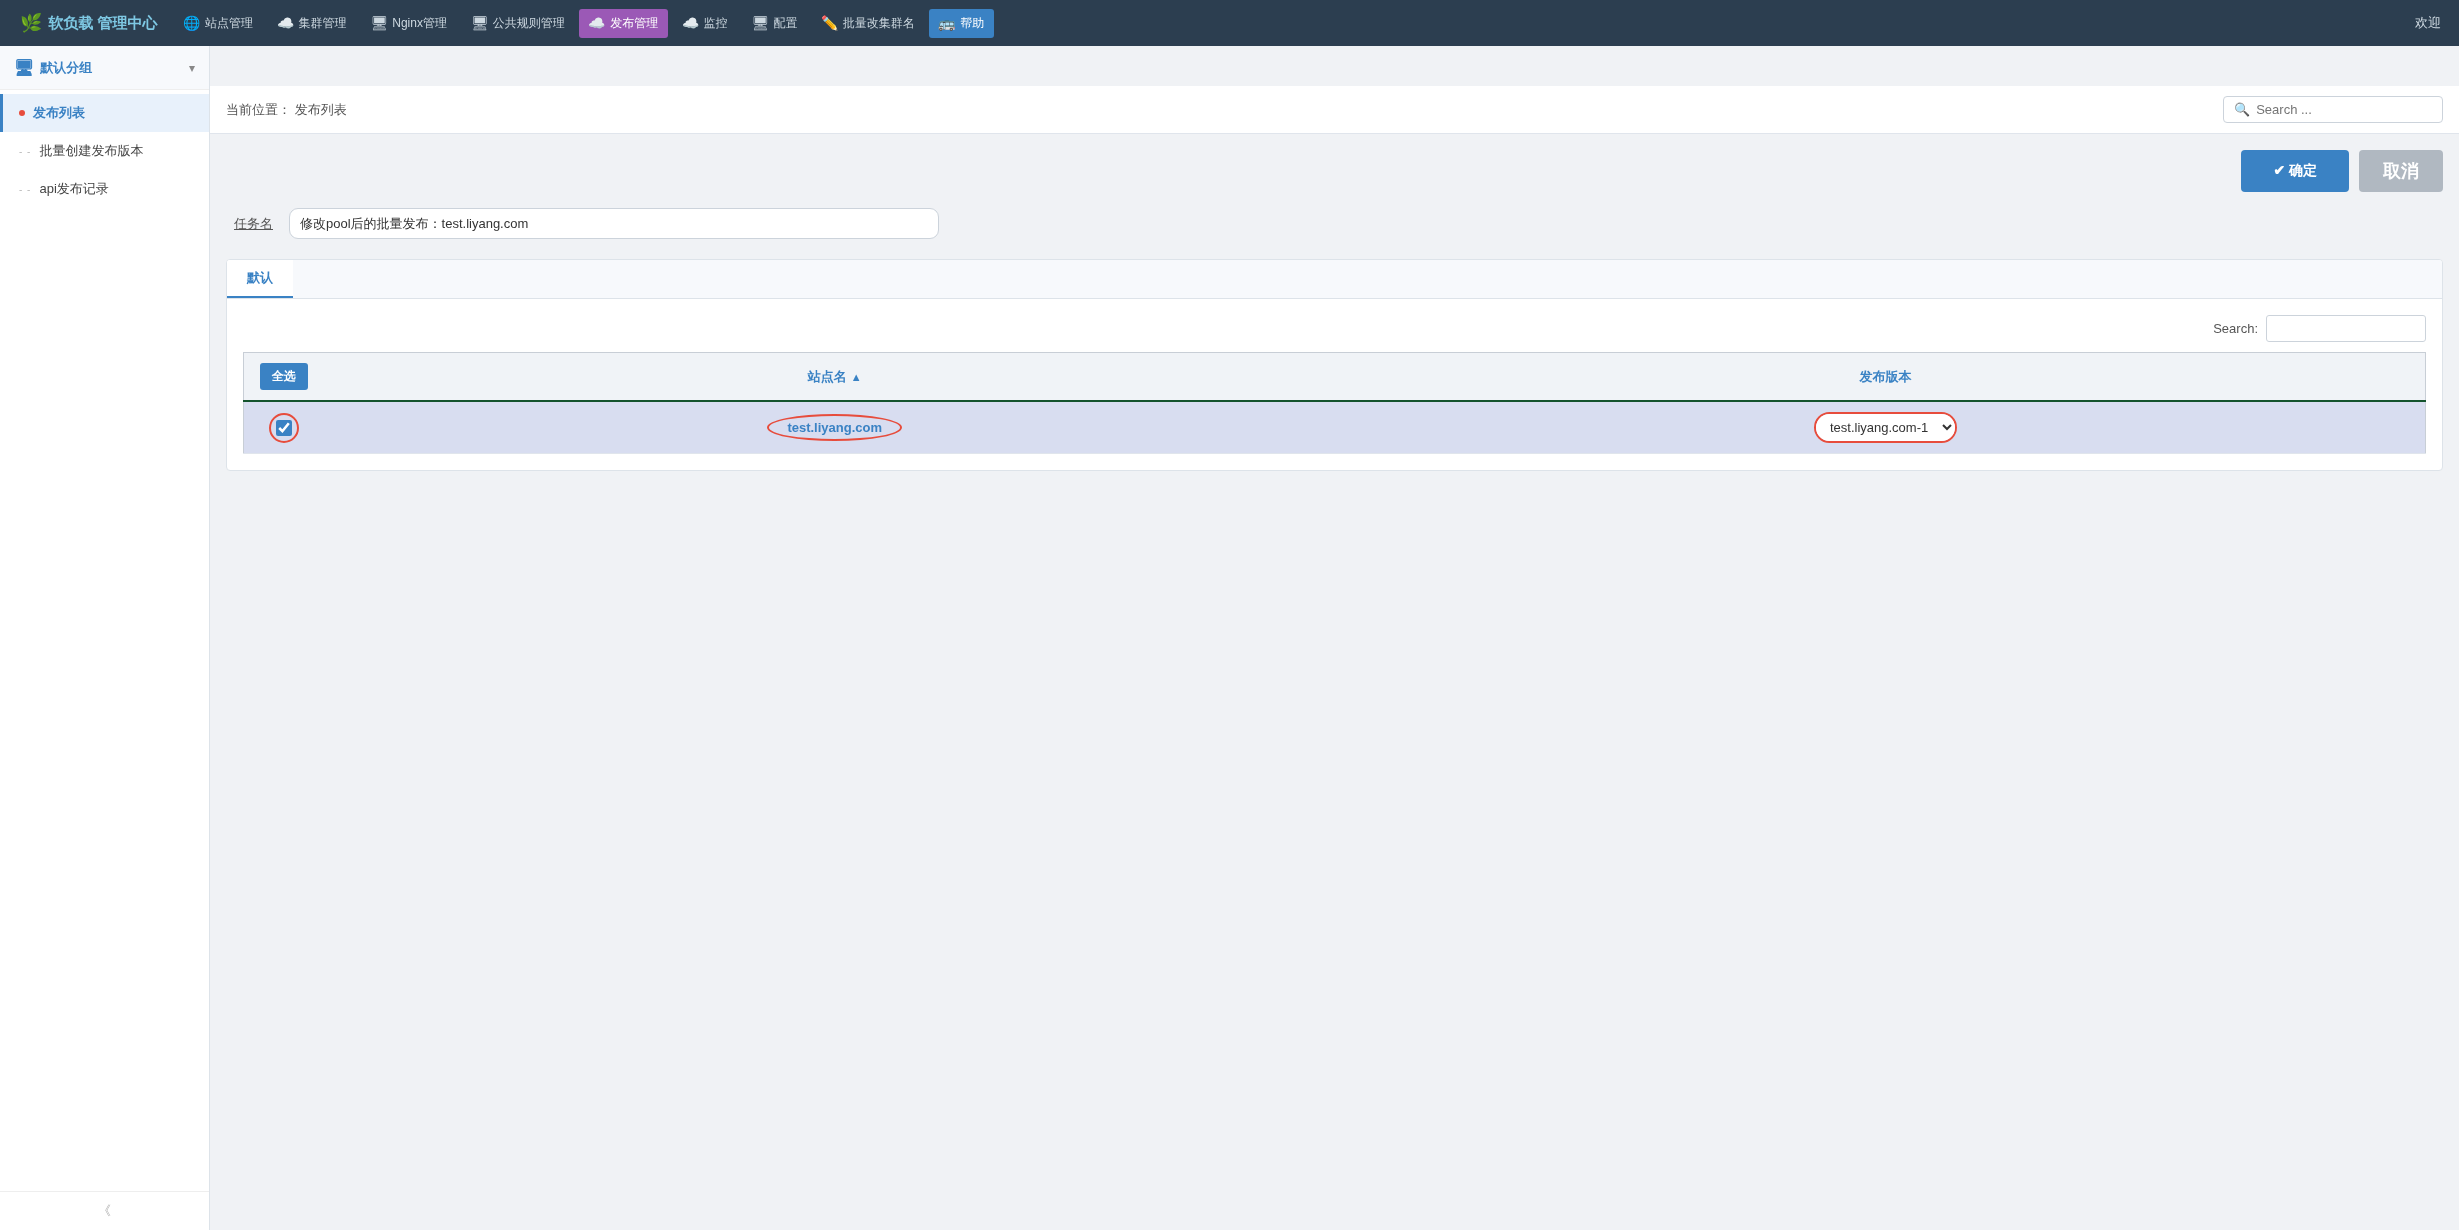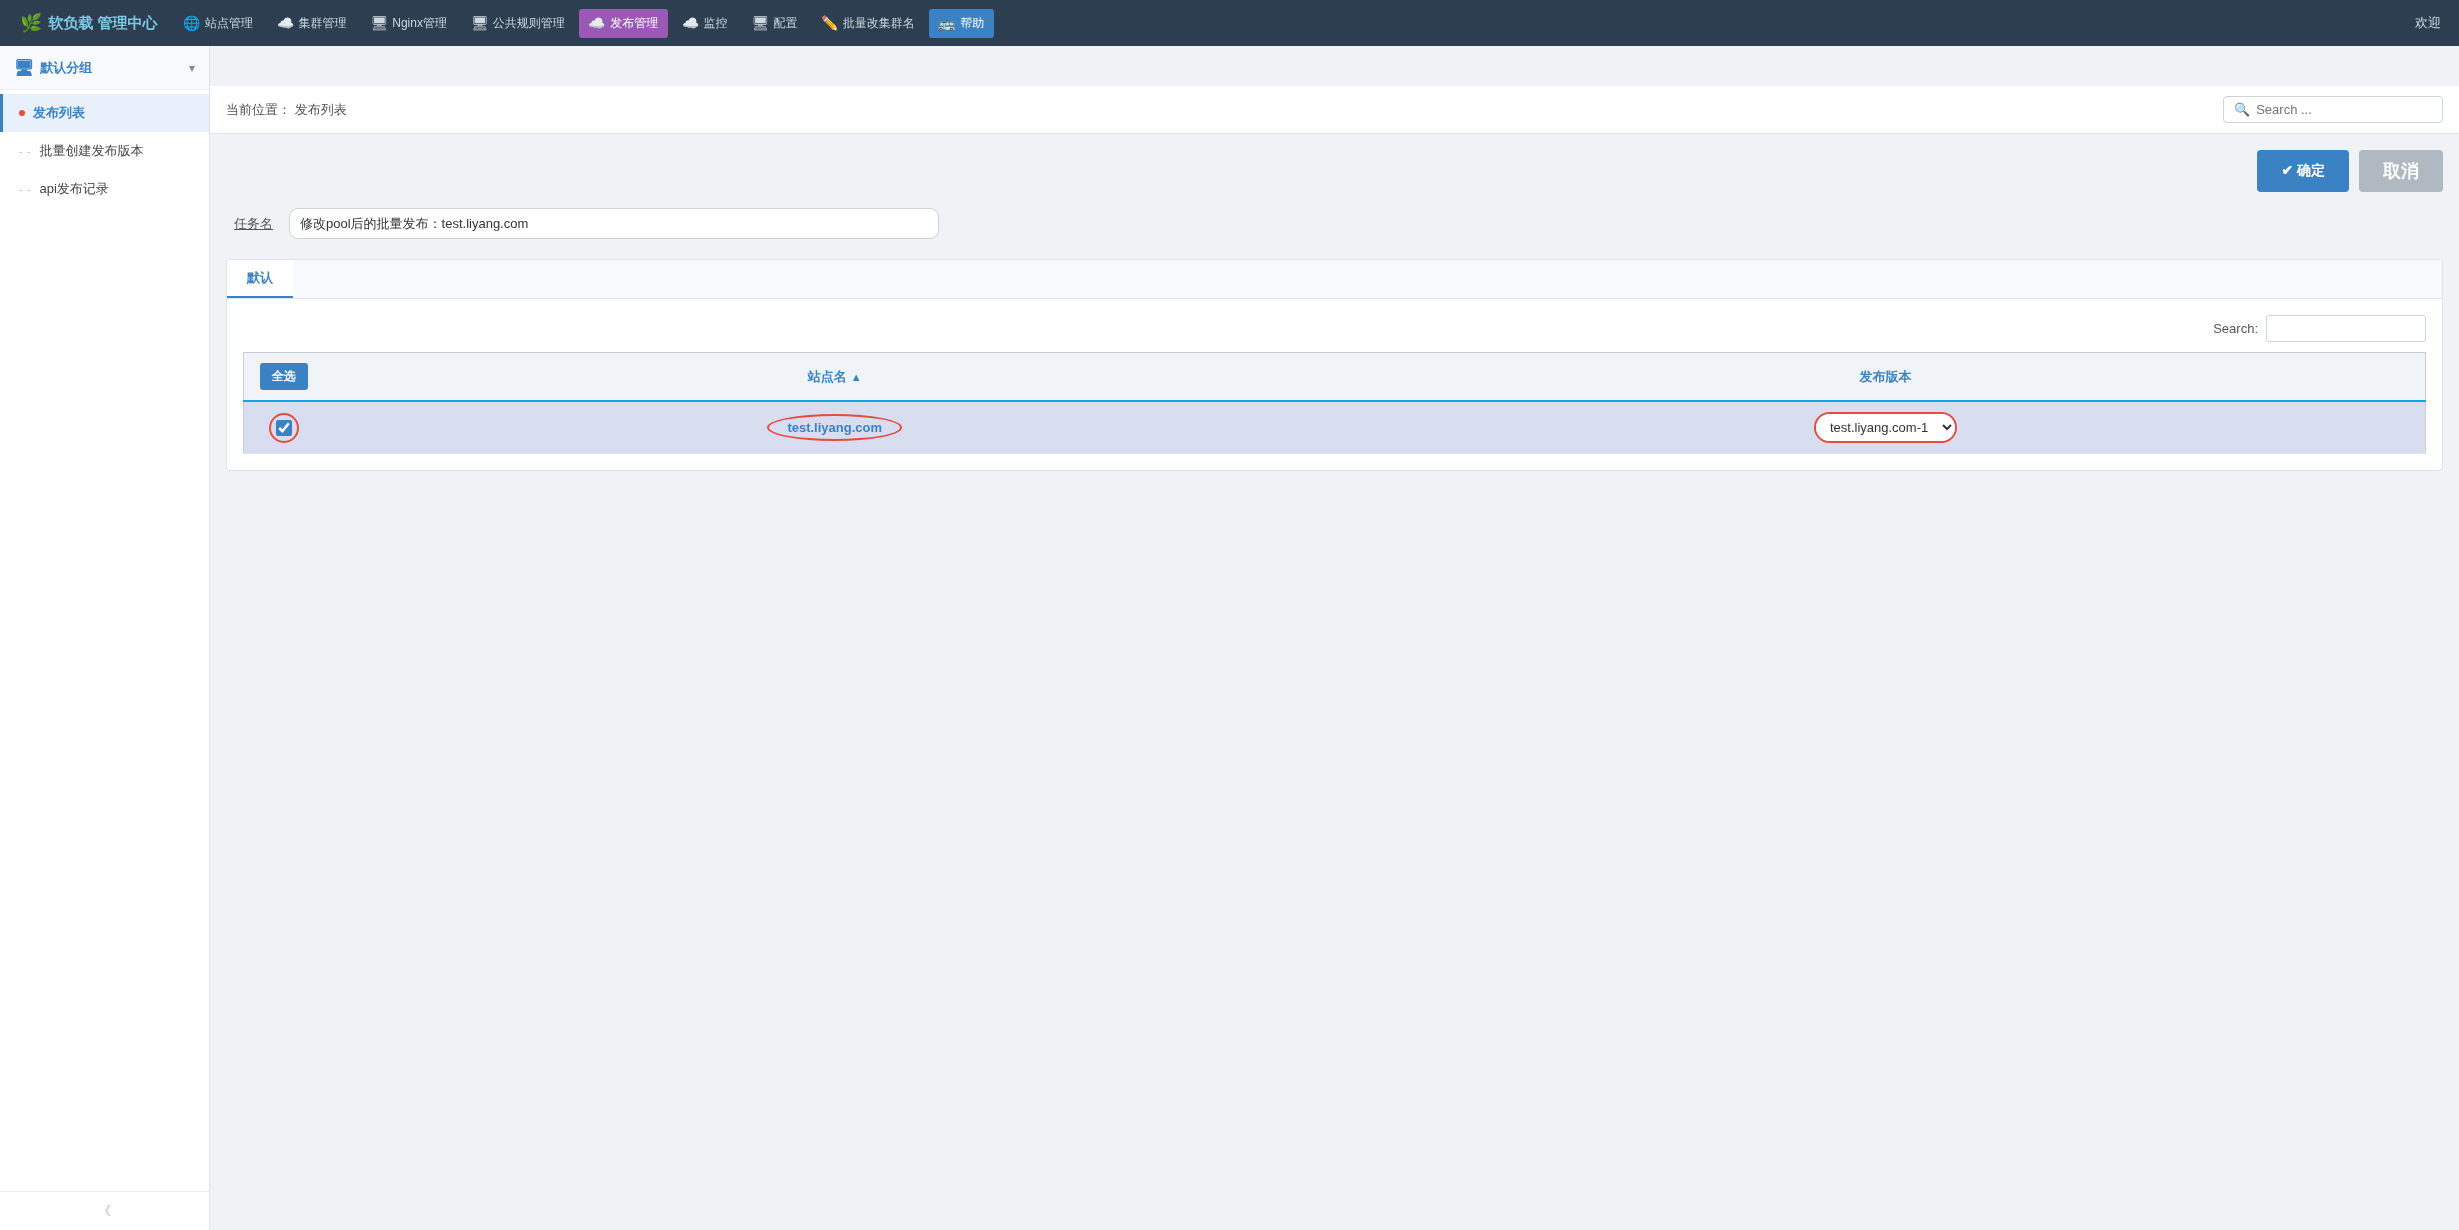--- a/index.html
+++ b/index.html
@@ -91,21 +91,21 @@
     .content-body { padding: 16px; flex: 1; }
 
     
     .action-row {
       display: flex; justify-content: flex-end; gap: 10px;
       margin-bottom: 16px;
     }
     .btn-confirm {
       display: flex; align-items: center; gap: 6px;
       background: #3a82c4; color: #fff; border: none;
-      padding: 9px 24px; border-radius: 4px; cursor: pointer;
+      padding: 9px 32px; border-radius: 4px; cursor: pointer;
       font-size: 14px; font-weight: bold;
     }
     .btn-cancel {
       background: #b0b8c1; color: #fff; border: none;
       padding: 9px 24px; border-radius: 4px; cursor: pointer;
       font-size: 18px; font-weight: bold;
     }
 
     
     .task-name-row {
@@ -151,21 +151,21 @@
     }
 
     
     .data-table {
       width: 100%; border-collapse: collapse;
       border: 1px solid #c8ced6;
     }
     .data-table th {
       background: #f0f3f7; color: #3a82c4;
       padding: 10px 12px; font-size: 13px; font-weight: bold;
-      border-bottom: 2px solid #0ea5e9; text-align: center;
+      border-bottom: 2px solid #14532d; text-align: center;
     }
     .data-table th.select-th {
       width: 80px; text-align: center; color: #fff;
     }
     .btn-select-all {
       background: #3a82c4; color: #fff; border: none;
       padding: 5px 12px; border-radius: 3px; cursor: pointer;
       font-size: 12px; font-weight: bold;
     }
     .th-sort { display: inline-flex; align-items: center; gap: 4px; }

